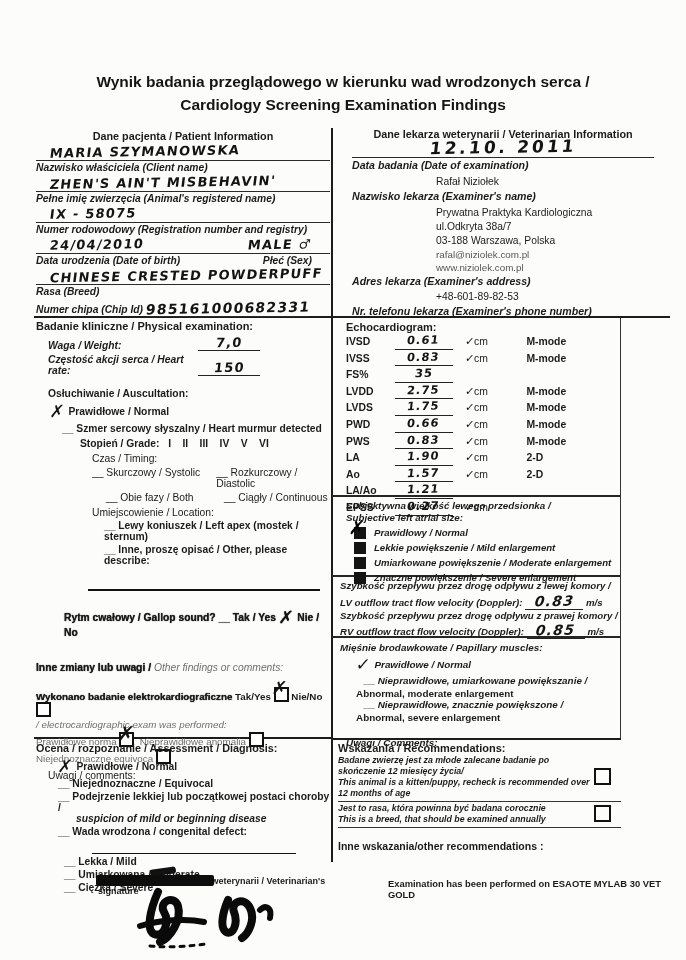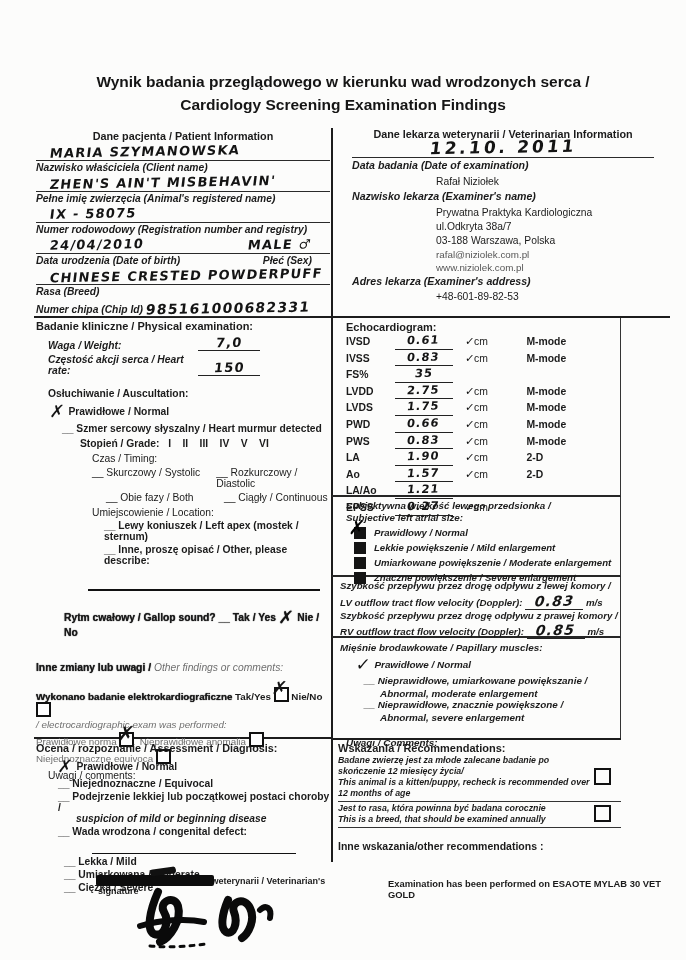--- a/index.html
+++ b/index.html
@@ -87,21 +87,21 @@
            font-style:italic; font-size:9.6px; line-height:13px; }
   .sec-outflow { height:61px; padding:3px 0 0 8px; border-right:1.5px solid #333; font-size:9.7px; }
   .oflab { font-weight:bold; font-style:italic; line-height:1.3; }
   .ofval { font-weight:bold; font-style:italic; }
   .ofval .vl { display:inline-block; width:58px; border-bottom:1.5px solid #222; text-align:center; }
   .ofval .vl .hw { font-size:14px; }
   .sec-pap { height:100px; padding:4px 0 12px 8px; border-right:1.5px solid #333;
              border-bottom:none; font-size:9.9px; }
   .pap-h { font-weight:bold; font-style:italic; }
   .pap-opt { margin-left:24px; font-weight:bold; font-style:italic; line-height:1.3; }
-  .pap-sub { margin-left:40px; font-weight:bold; font-style:italic; }
+  .pap-sub { margin-left:16px; font-weight:bold; }
   .pap-com { margin:14px 0 0 6px; font-weight:bold; font-style:italic; }
   .sec-reco { border-top:2.5px solid #1c1c1c; padding:2px 0 0 6px; font-size:9px; border-bottom:none; }
   .reco-h { font-weight:bold; font-size:11px; font-style:normal; }
   .reco-row { display:flex; align-items:center; border-bottom:1.6px solid #333; padding:1px 0 2px 0; }
   .reco-txt { width:292px; font-weight:bold; font-style:italic; line-height:1.25; font-size:8.8px; }
   .reco-cbx { width:13px; height:13px; border:2.5px solid #111; margin-left:auto; margin-right:10px; flex:0 0 13px; }
   .reco-other { margin-top:12px; font-weight:bold; font-size:10.5px; }
 
   
   .sig-label { position:absolute; left:98px; top:876px; width:260px; font-size:9px; font-weight:bold; }
@@ -164,20 +164,21 @@
     <div class="vindent" style="margin-top:4px;">
       <div>Prywatna Praktyka Kardiologiczna</div>
       <div>ul.Odkryta 38a/7</div>
       <div>03-188 Warszawa, Polska</div>
       <div class="dim">rafal@niziolek.com.pl</div>
       <div class="dim">www.niziolek.com.pl</div>
     </div>
     <div class="vlabel">Adres lekarza (Examiner's address)</div>
 
     <div class="vindent" style="margin-top:3px;">+48-601-89-82-53</div>
+    <div class="vlabel">Nr. telefonu lekarza (Examiner's phone number)</div>
   </div>
 
   <div class="lcol">
     <div class="h1">Badanie kliniczne / Physical examination:</div>
 
     <div class="wrow">
       <span class="wl">Waga / Weight:</span>
       <span class="wv"><span class="hw">7,0</span></span>
     </div>
     <div class="wrow">

